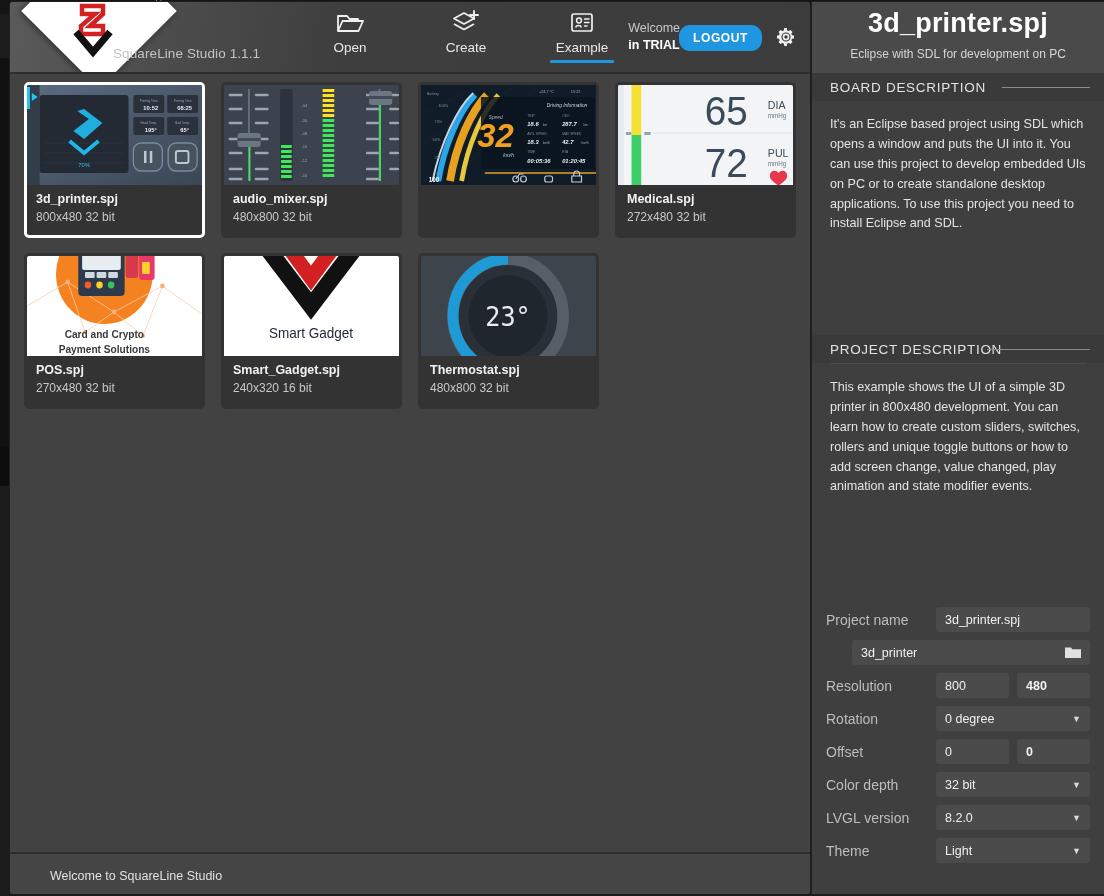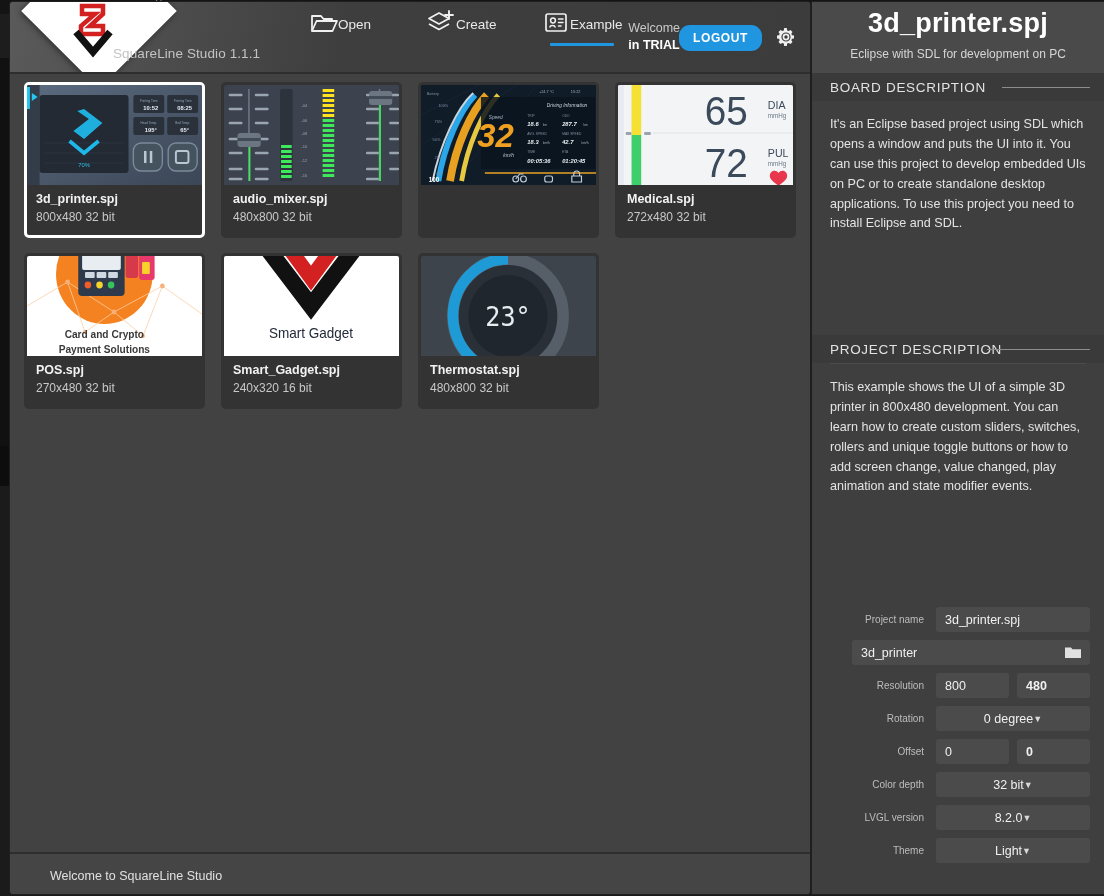--- a/index.html
+++ b/index.html
@@ -57,21 +57,21 @@
     position: absolute; left: 60px; top: 0px;
     width: 46px; height: 62px;
   }
   .app-version {
     position: absolute; left: 103px; top: 44px;
     font-size: 13.5px; color: #c3c3c3; letter-spacing: .1px;
   }
 
   .nav { position: absolute; left: 300px; top: 6px; display: flex; gap: 36px; }
   .nav-item {
-    width: 80px; display: flex; flex-direction: row; align-items: center;
+    width: 80px; display: flex; flex-direction: column; align-items: center;
     cursor: pointer; padding-bottom: 4px; position: relative;
   }
   .nav-icon { height: 30px; display: flex; align-items: center; justify-content: center; }
   .nav-label { font-size: 13.5px; color: #e8e8e8; margin-top: 2px; }
   .nav-item.active::after {
     content: ""; position: absolute; left: 8px; right: 8px; bottom: -4px;
     height: 3px; background: #2196e0; border-radius: 1px;
   }
 
   .welcome {
@@ -157,32 +157,32 @@
     font-size: 12.6px; color: #e3e3e3; line-height: 1.58;
   }
   .board-desc-box { height: 234px; }
   .proj-desc-box { height: 230px; border-top: 1px solid #4b4b4b; margin: 0 18px; padding-top: 14px; }
   .proj-desc-box .side-text { padding: 0; }
 
   
   .settings { padding: 14px 14px 0 14px; }
   .row { display: flex; align-items: center; margin-bottom: 8px; }
   .row-label {
-    width: 110px; font-size: 10px; color: #bdbdbd; text-align: right;
+    width: 110px; font-size: 14px; color: #bdbdbd; 
     padding-right: 12px;
   }
   .field {
     background: #4b4b4b; border-radius: 3px; height: 25px;
     display: flex; align-items: center; padding: 0 9px;
     font-size: 12.5px; color: #f0f0f0;
   }
   .field.grow { flex: 1; }
   .field.half { width: 73px; }
   .field.half + .field.half { margin-left: 8px; font-weight: bold; }
-  .field.select { flex: 1; justify-content: center; cursor: pointer; }
+  .field.select { flex: 1; justify-content: space-between; cursor: pointer; }
   .caret { font-size: 9px; color: #d8d8d8; }
   .path-row { display: flex; align-items: center; margin: 0 0 8px 26px; }
   .path-field {
     flex: 1; background: #4b4b4b; border-radius: 3px; height: 25px;
     display: flex; align-items: center; justify-content: space-between;
     padding: 0 9px; font-size: 12.5px; color: #f0f0f0; cursor: pointer;
   }
   .folder-ico { width: 16px; height: 13px; }
 </style>
 </head>

